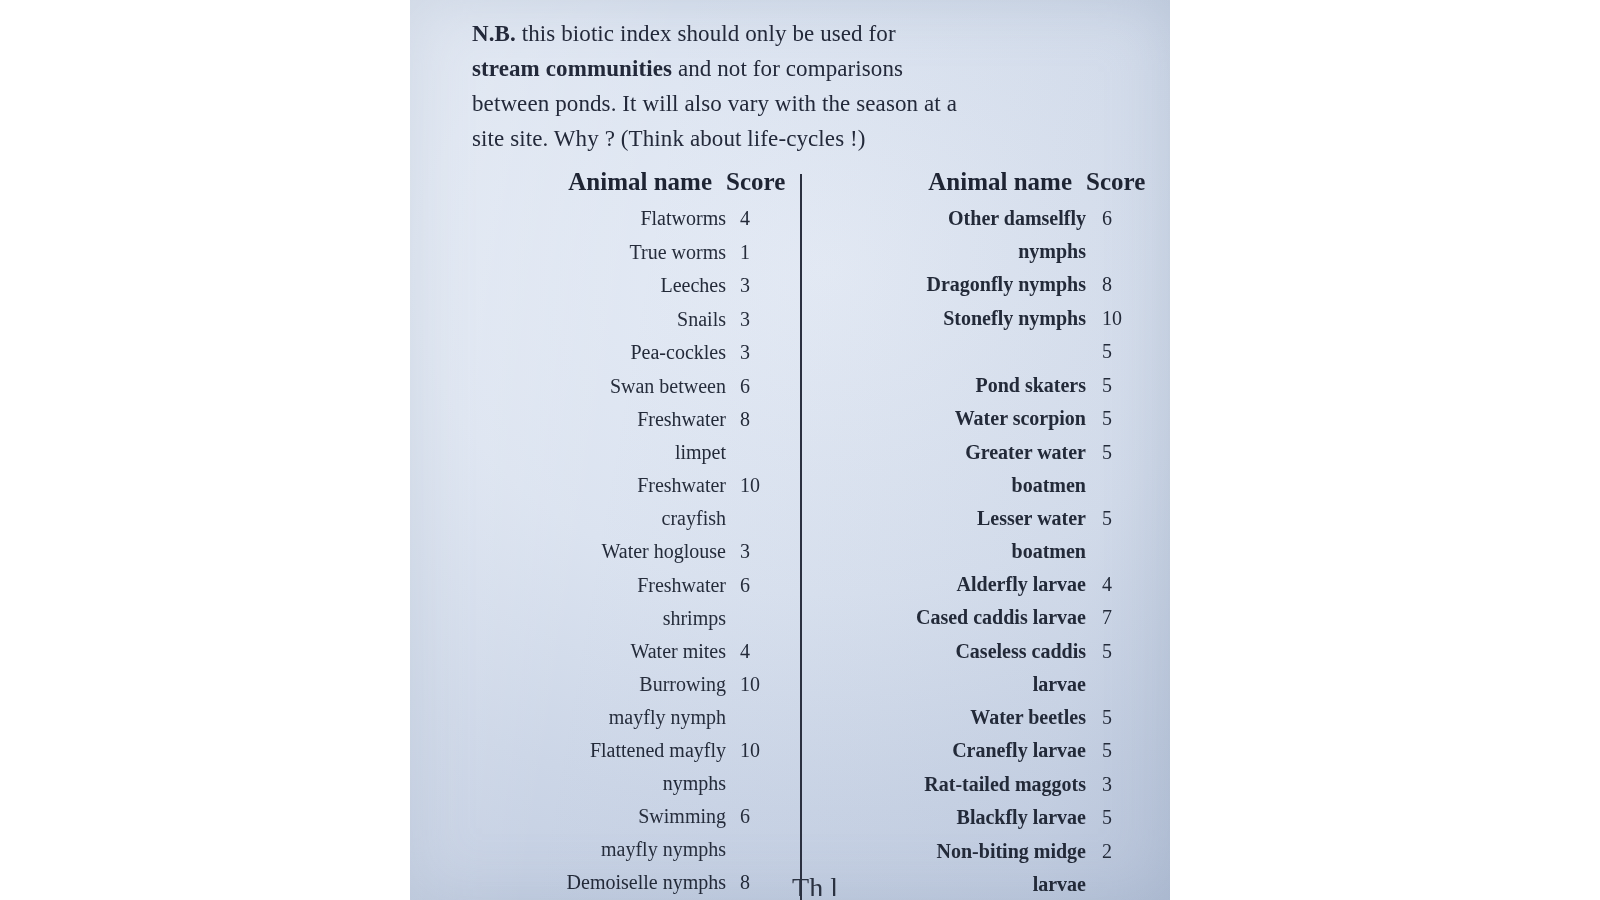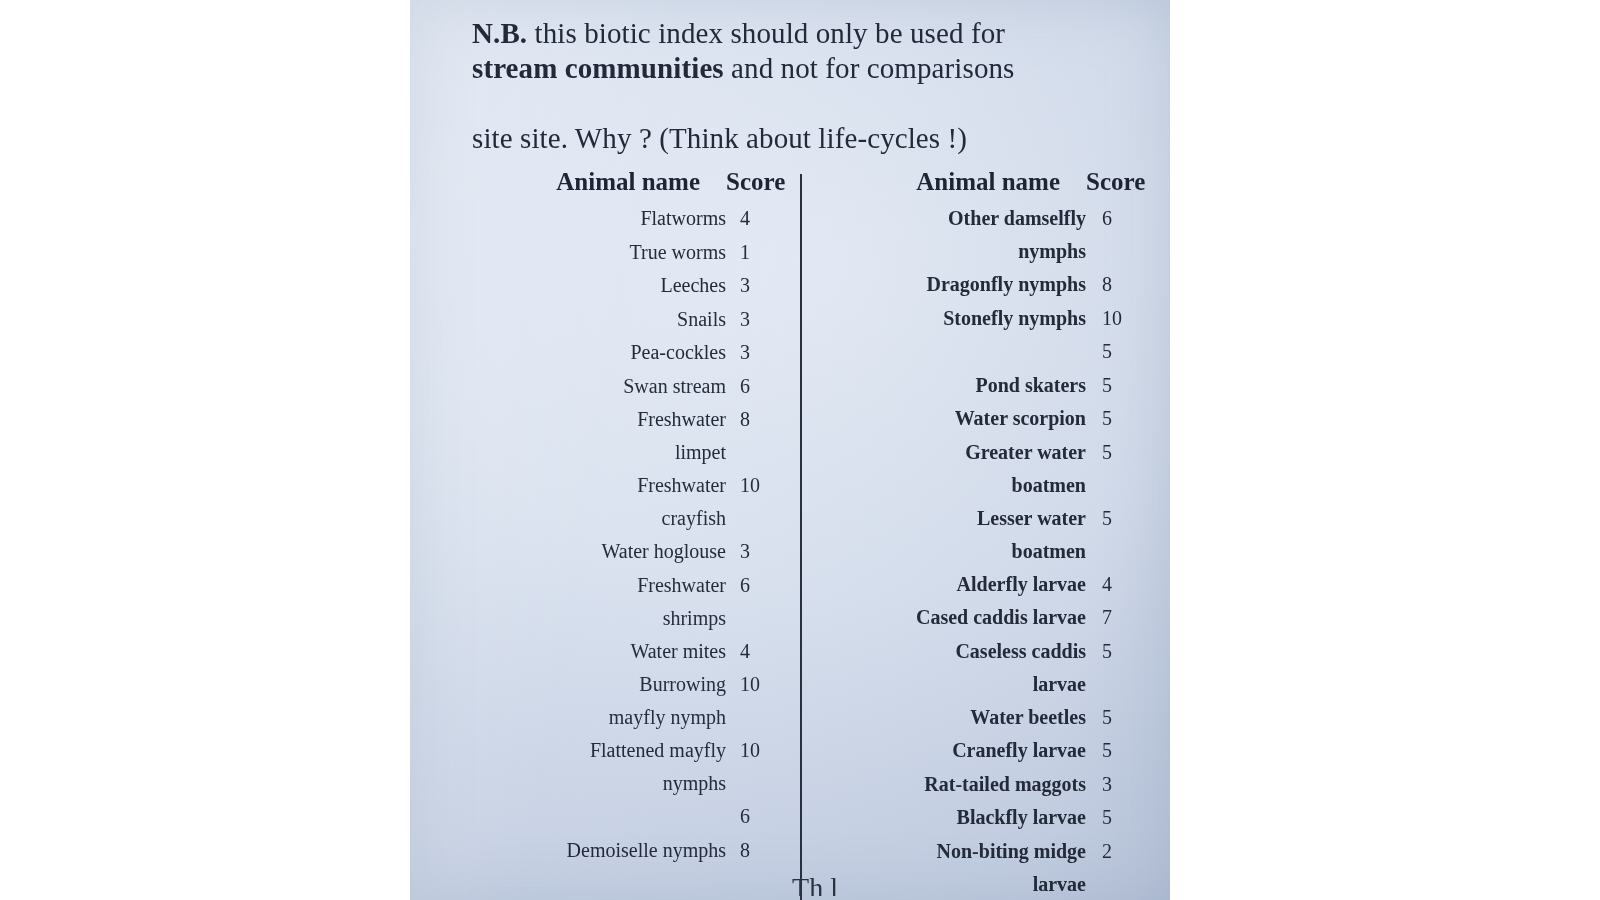--- a/index.html
+++ b/index.html
@@ -44,21 +44,21 @@
     inset: 0;
     z-index: 2;
   }
   
   #nb-para {
     position: absolute;
     left: 62px;
     top: 16px;
     width: 660px;
     color: #23293a;
-    font-size: 29px;
+    font-size: 23px;
     line-height: 35px;
     font-family: "Liberation Serif", serif;
     letter-spacing: 0.1px;
   }
   #nb-para b { font-weight: 700; }
   
   #table-wrap {
     position: absolute;
     left: 60px;
     top: 168px;
@@ -81,21 +81,20 @@
     min-height: 690px;
   }
   .hdr {
     display: flex;
     justify-content: flex-end;
     align-items: baseline;
     font-weight: 700;
     font-size: 25px;
     color: #1e2433;
     padding-bottom: 6px;
-    gap: 12px;
   }
   .hdr .hdr-name { margin-right: 14px; }
   .hdr .hdr-score { width: 74px; text-align: left; }
   .row {
     display: flex;
     align-items: baseline;
     justify-content: flex-end;
     font-size: 20px;
     color: #232a39;
     line-height: 33.5px;
@@ -145,21 +144,21 @@
 
   <div class="side" id="side-left"></div>
   <div class="side" id="side-right"></div>
 
   <div id="photo">
     <div id="photo-inner">
 
       <div id="nb-para">
         <b>N.B.</b><span> this biotic index should only be used for</span><br>
         <b>stream communities</b><span> and not for comparisons</span><br>
-        <br>
+        <span>between ponds. It will also vary with the season at a</span><br>
         <span>site site. Why ? (Think about life-cycles !)</span>
       </div>
 
       <div id="table-wrap">
         <div class="cols">
           <div class="col left">
             <div class="hdr">
               <span class="hdr-name">Animal name</span>
               <span class="hdr-score">Score</span>
             </div>
@@ -178,21 +177,21 @@
                 </div>
               <div class="row">
                   <span class="nm">Snails</span>
                   <span class="sc">3</span>
                 </div>
               <div class="row">
                   <span class="nm">Pea-cockles</span>
                   <span class="sc">3</span>
                 </div>
               <div class="row">
-                  <span class="nm">Swan stream</span>
+                  <span class="nm">Swan between</span>
                   <span class="sc">6</span>
                 </div>
               <div class="row two">
                   <span class="nm">Freshwater
 limpet</span>
                   <span class="sc">8</span>
                 </div>
               <div class="row two">
                   <span class="nm">Freshwater
 crayfish</span>
@@ -215,20 +214,22 @@
                   <span class="nm">Burrowing
 mayfly nymph</span>
                   <span class="sc">10</span>
                 </div>
               <div class="row two">
                   <span class="nm">Flattened mayfly
 nymphs</span>
                   <span class="sc">10</span>
                 </div>
               <div class="row two">
+                  <span class="nm">Swimming
+mayfly nymphs</span>
                   <span class="sc">6</span>
                 </div>
               <div class="row">
                   <span class="nm">Demoiselle nymphs</span>
                   <span class="sc">8</span>
                 </div>
             </div>
           </div>
 
           <div class="divider"></div>

